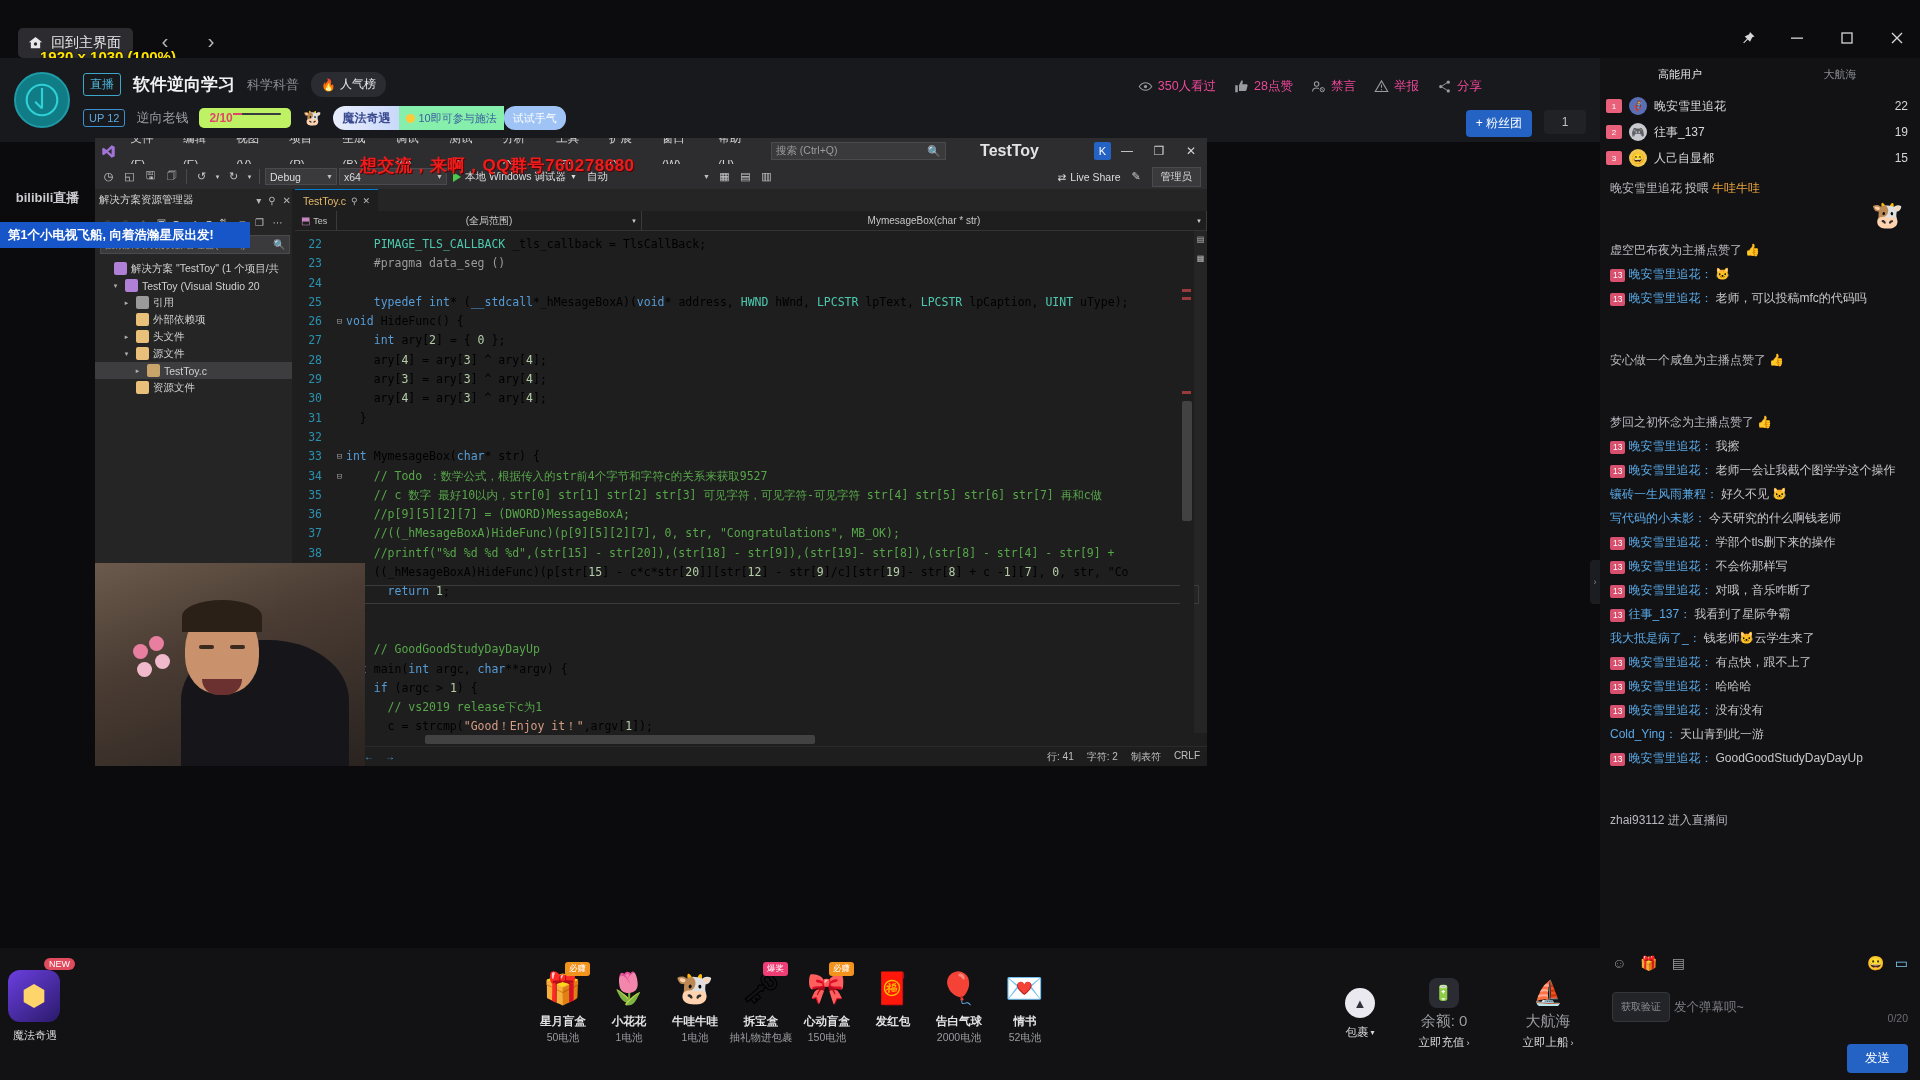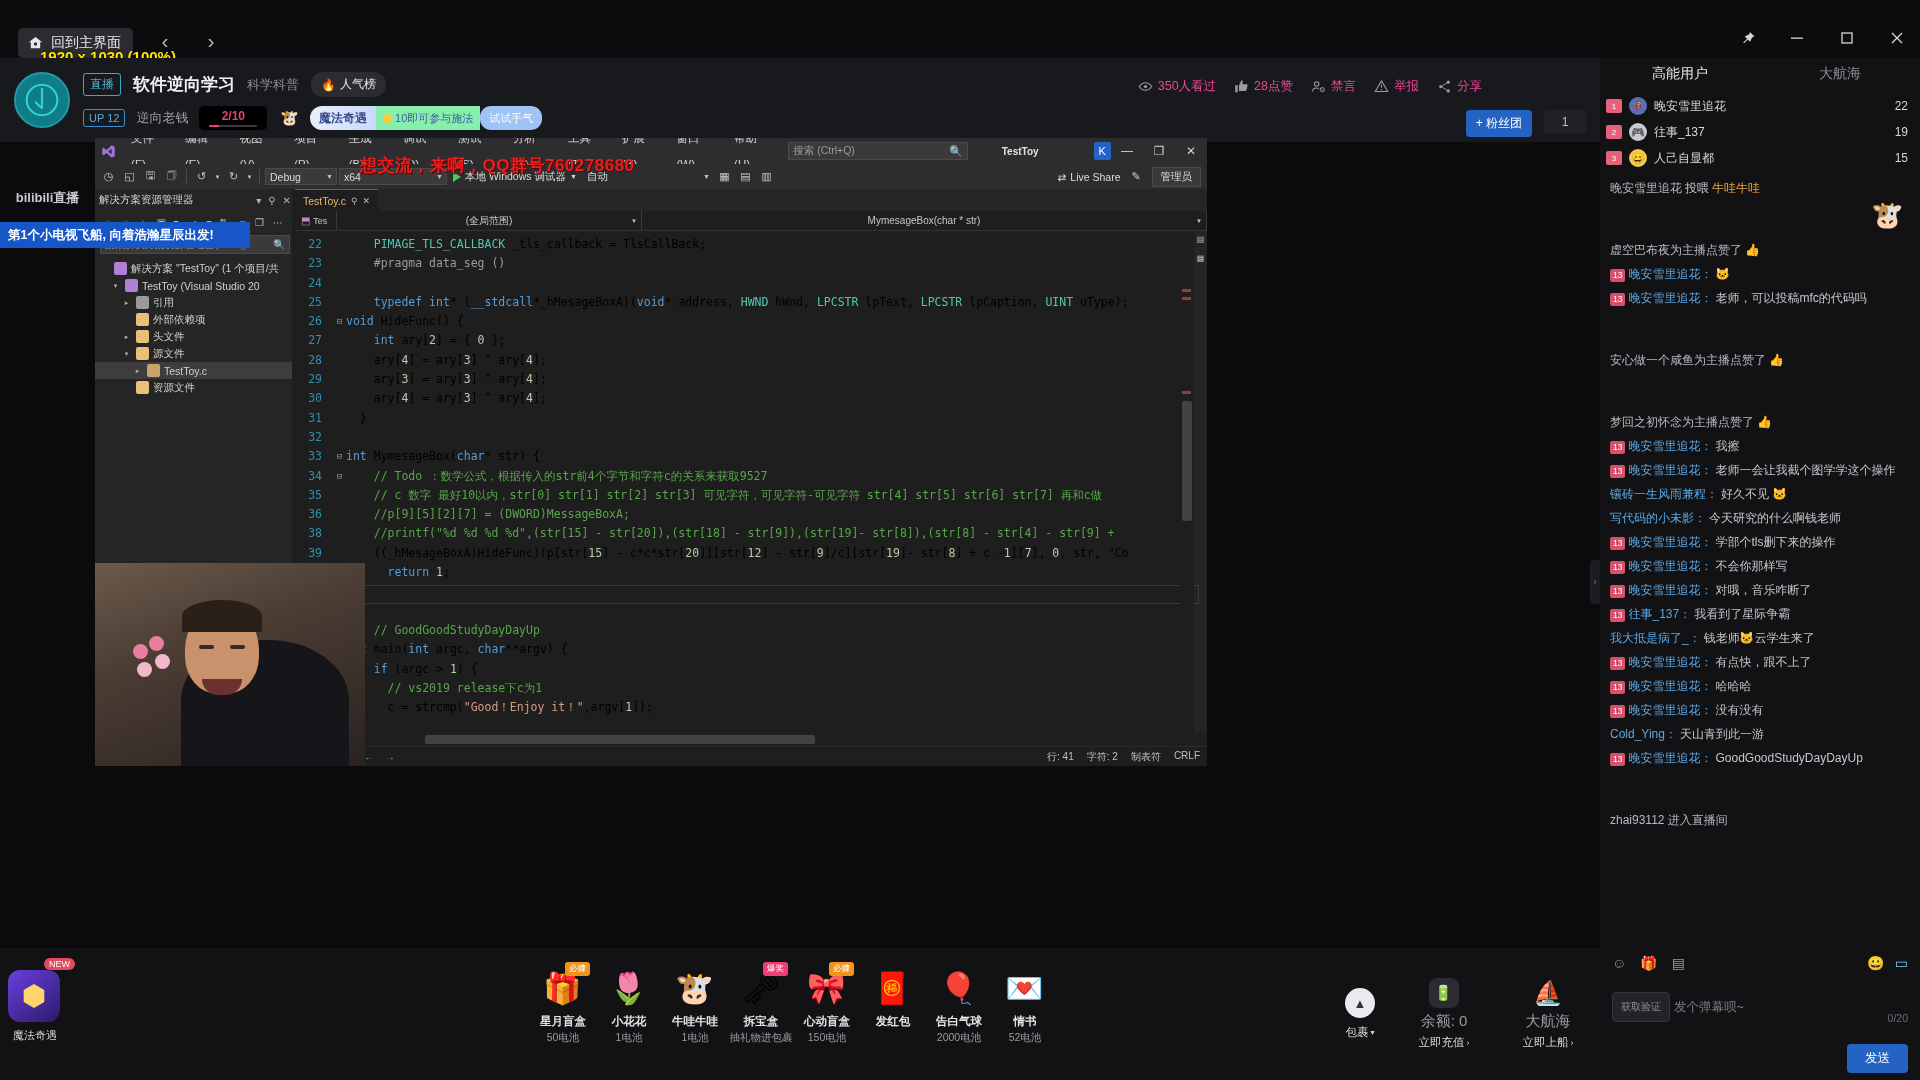--- a/index.html
+++ b/index.html
@@ -34,21 +34,21 @@
   .avatar-ring svg { width:34px; height:34px; }
   .hdr-row1 { position:absolute; left:83px; top:14px; display:flex; align-items:center; gap:12px; }
   .badge-live { border:1px solid #3ea6c8; color:#4db6d8; font-size:12px; border-radius:3px; padding:2px 6px; }
   .hdr-title { color:#f1f1f3; font-size:17px; font-weight:700; }
   .hdr-cat { color:#8d8e95; font-size:13px; cursor:pointer; }
   .hdr-rank { background:#2b2c31; border-radius:12px; color:#e9e9ec; font-size:12px; padding:4px 10px; display:flex; align-items:center; gap:4px; cursor:pointer; }
   .hdr-rank .fire { color:#ff6a8a; font-size:12px; }
   .hdr-row2 { position:absolute; left:83px; top:48px; display:flex; align-items:center; gap:11px; }
   .up-badge { border:1px solid #3b8fd0; color:#5fa8dd; font-size:11px; border-radius:3px; padding:2px 5px; }
   .up-name { color:#9a9ba1; font-size:13px; }
-  .lvl-box { background:#000000; border-radius:5px; padding:3px 10px; display:flex; flex-direction:column; align-items:center; min-width:62px; cursor:pointer; position:relative; }
+  .lvl-box { background:#bef264; border-radius:5px; padding:3px 10px; display:flex; flex-direction:row; min-width:62px; cursor:pointer; position:relative; }
   .lvl-txt { font-size:12px; color:#d8d8dc; }
   .lvl-txt b { color:#e0466a; font-weight:700; }
   .lvl-bar { width:48px; height:2px; background:#3a3b40; margin-top:2px; border-radius:1px; overflow:hidden; }
   .lvl-bar i { display:block; width:20%; height:100%; background:#e0466a; }
   .cow-chip { font-size:15px; margin-left:2px; }
   .magic-pill { display:flex; align-items:center; height:24px; border-radius:12px; overflow:hidden; cursor:pointer; }
   .mp-a { background:linear-gradient(90deg,#e9eefc,#c9d8fb); color:#3a4a8f; font-size:12px; font-weight:700; padding:0 9px; height:100%; display:flex; align-items:center; }
   .mp-b { background:#86efac; color:#3a5fa0; font-size:11px; padding:0 7px; height:100%; display:flex; align-items:center; gap:3px; }
   .mp-c { background:#9fc3f5; color:#fff; font-size:11px; padding:0 9px; height:100%; display:flex; align-items:center; border-radius:11px; margin-right:2px; }
   .coin-dot { width:9px; height:9px; border-radius:50%; background:#ffc93c; display:inline-block; }
@@ -61,21 +61,21 @@
   
   .vs { position:absolute; left:95px; top:138px; width:1112px; height:628px; background:#1e1e1e; overflow:hidden; }
   .vs-menubar { position:absolute; left:0; top:0; width:100%; height:26px; background:#2d2d30; display:flex; align-items:center; }
   .vs-logo { width:28px; height:26px; display:flex; align-items:center; justify-content:center; }
   .vs-logo svg { width:15px; height:15px; }
   .vs-menu { display:flex; align-items:center; }
   .vs-menu span { color:#d4d4d4; font-size:11.5px; padding:0 9px; line-height:26px; cursor:pointer; font-family:"Liberation Sans",sans-serif; }
   .vs-search { margin-left:8px; width:185px; height:18px; background:#3a3a3c; border:1px solid #4a4a4d; display:flex; align-items:center; padding:0 4px; position:relative; cursor:text; }
   .vs-search span { color:#9b9b9b; font-size:10.5px; }
   .vs-search .mag { position:absolute; right:4px; color:#cfcfcf; font-size:11px; }
-  .vs-proj { color:#e3e3e3; font-size:10px; font-weight:700; margin-left:34px; }
+  .vs-proj { color:#e3e3e3; font-size:16px; font-weight:700; margin-left:34px; }
   .vs-k { width:18px; height:18px; background:#2463c4; color:#fff; font-size:11px; border-radius:2px; display:flex; align-items:center; justify-content:center; margin-left:55px; }
   .vs-wbtns { margin-left:auto; display:flex; }
   .vs-wbtns div { width:32px; height:26px; display:flex; align-items:center; justify-content:center; color:#d4d4d4; font-size:12px; cursor:pointer; }
 
   .vs-toolbar { position:absolute; left:0; top:26px; width:100%; height:25px; background:#2d2d30; display:flex; align-items:center; gap:2px; padding-left:4px; }
   .tb-ic { width:19px; height:19px; display:flex; align-items:center; justify-content:center; color:#c8c8c8; font-size:11px; cursor:pointer; }
   .tb-sep { width:1px; height:15px; background:#4a4a4d; margin:0 3px; }
   .tb-combo { height:17px; background:#3a3a3c; border:1px solid #4a4a4d; color:#dcdcdc; font-size:10.5px; display:flex; align-items:center; padding:0 4px; cursor:pointer; position:relative; }
   .tb-combo .cv { position:absolute; right:3px; font-size:7px; color:#c0c0c0; }
   .tb-run { display:flex; align-items:center; gap:4px; color:#dcdcdc; font-size:10.5px; cursor:pointer; padding:0 4px; }
@@ -165,21 +165,21 @@
   .bag-lbl { color:#d6d6da; font-size:11.5px; margin-top:7px; display:flex; align-items:center; gap:2px; }
   .coin-col { width:104px; display:flex; flex-direction:column; align-items:center; gap:4px; cursor:pointer; }
   .coin-ic { width:30px; height:30px; border-radius:8px; background:#2b2c33; display:flex; align-items:center; justify-content:center; font-size:15px; }
   .coin-bal { color:#9a9ba1; font-size:15px; }
   .coin-act { color:#d6d6da; font-size:11.5px; display:flex; align-items:center; gap:2px; }
   .boat-col { width:104px; display:flex; flex-direction:column; align-items:center; gap:4px; cursor:pointer; }
 
   
   .chat { position:absolute; left:1600px; top:58px; width:320px; height:1022px; background:#121214; display:flex; flex-direction:column; }
   .chat-tabs { height:32px; display:flex; align-items:center; }
-  .ctab { flex:1; text-align:center; color:#8b8c93; font-size:14px; cursor:pointer; }
+  .ctab { flex:1; text-align:center; color:#8b8c93; font-size:11px; cursor:pointer; }
   .ctab.on { color:#e6e6ea; }
   .rank-list { padding:3px 0 5px 0; }
   .rk { height:26px; display:flex; align-items:center; padding:0 12px 0 6px; cursor:pointer; }
   .rk-n { width:16px; height:14px; border-radius:2px; background:#e8607a; color:#fff; font-size:8px; display:flex; align-items:center; justify-content:center; flex:0 0 auto; }
   .rk-av { width:18px; height:18px; border-radius:50%; margin-left:7px; display:flex; align-items:center; justify-content:center; font-size:11px; flex:0 0 auto; overflow:hidden; }
   .rk-nm { color:#d7d7db; font-size:12px; margin-left:7px; white-space:nowrap; overflow:hidden; text-overflow:ellipsis; }
   .rk-v { margin-left:auto; color:#d7d7db; font-size:12px; }
   .msgs { flex:1; overflow:hidden; padding:4px 10px 0 10px; position:relative; }
   .dm { font-size:12px; line-height:17px; color:#b9b9c0; margin-bottom:7px; display:flex; flex-wrap:wrap; align-items:flex-start; gap:3px; }
   .dm .lv { background:#d8506e; color:#fff; font-size:8.5px; border-radius:2px; padding:1px 3px; line-height:11px; margin-top:3px; flex:0 0 auto; }
@@ -503,20 +503,21 @@
               <div class="cl"><span class="ln">27</span><span class="gl"></span><span class="tx">&nbsp;&nbsp;&nbsp;&nbsp;<span class="kw">int</span> ary[<span class="num">2</span>] = { <span class="num">0</span> };</span></div>
               <div class="cl"><span class="ln">28</span><span class="gl"></span><span class="tx">&nbsp;&nbsp;&nbsp;&nbsp;ary[<span class="num">4</span>] = ary[<span class="num">3</span>] ^ ary[<span class="num">4</span>];</span></div>
               <div class="cl"><span class="ln">29</span><span class="gl"></span><span class="tx">&nbsp;&nbsp;&nbsp;&nbsp;ary[<span class="num">3</span>] = ary[<span class="num">3</span>] ^ ary[<span class="num">4</span>];</span></div>
               <div class="cl"><span class="ln">30</span><span class="gl"></span><span class="tx">&nbsp;&nbsp;&nbsp;&nbsp;ary[<span class="num">4</span>] = ary[<span class="num">3</span>] ^ ary[<span class="num">4</span>];</span></div>
               <div class="cl"><span class="ln">31</span><span class="gl"></span><span class="tx">&nbsp;&nbsp;}</span></div>
               <div class="cl"><span class="ln">32</span><span class="gl"></span><span class="tx"></span></div>
               <div class="cl"><span class="ln">33</span><span class="gl">⊟</span><span class="tx"><span class="kw">int</span> MymesageBox(<span class="kw">char</span>* str) {</span></div>
               <div class="cl"><span class="ln">34</span><span class="gl">⊟</span><span class="tx">&nbsp;&nbsp;&nbsp;&nbsp;<span class="cm">// Todo ：数学公式，根据传入的str前4个字节和字符c的关系来获取9527</span></span></div>
               <div class="cl"><span class="ln">35</span><span class="gl"></span><span class="tx">&nbsp;&nbsp;&nbsp;&nbsp;<span class="cm">// c 数字 最好10以内，str[0] str[1] str[2] str[3] 可见字符，可见字符-可见字符 str[4] str[5] str[6] str[7] 再和c做</span></span></div>
               <div class="cl"><span class="ln">36</span><span class="gl"></span><span class="tx">&nbsp;&nbsp;&nbsp;&nbsp;<span class="cm">//p[9][5][2][7] = (DWORD)MessageBoxA;</span></span></div>
+              <div class="cl"><span class="ln">37</span><span class="gl"></span><span class="tx">&nbsp;&nbsp;&nbsp;&nbsp;<span class="cm">//((_hMesageBoxA)HideFunc)(p[9][5][2][7], 0, str, "Congratulations", MB_OK);</span></span></div>
               <div class="cl"><span class="ln">38</span><span class="gl"></span><span class="tx">&nbsp;&nbsp;&nbsp;&nbsp;<span class="cm">//printf("%d %d %d %d",(str[15] - str[20]),(str[18] - str[9]),(str[19]- str[8]),(str[8] - str[4] - str[9] +</span></span></div>
               <div class="cl"><span class="ln">39</span><span class="gl"></span><span class="tx">&nbsp;&nbsp;&nbsp;&nbsp;((_hMesageBoxA)HideFunc)(p[str[<span class="num">15</span>] - c*c*str[<span class="num">20</span>]][str[<span class="num">12</span>] - str[<span class="num">9</span>]/c][str[<span class="num">19</span>]- str[<span class="num">8</span>] + c -<span class="num">1</span>][<span class="num">7</span>], <span class="num">0</span>, str, "Co</span></div>
               <div class="cl"><span class="ln">40</span><span class="gl"></span><span class="tx">&nbsp;&nbsp;&nbsp;&nbsp;&nbsp;&nbsp;<span class="kw">return</span> <span class="num">1</span>;</span></div>
               <div class="cl"><span class="ln">41</span><span class="gl"></span><span class="tx">&nbsp;&nbsp;}</span></div>
               <div class="cl"><span class="ln">42</span><span class="gl"></span><span class="tx"></span></div>
               <div class="cl"><span class="ln">43</span><span class="gl"></span><span class="tx">&nbsp;&nbsp;&nbsp;&nbsp;<span class="cm">// GoodGoodStudyDayDayUp</span></span></div>
               <div class="cl"><span class="ln">44</span><span class="gl">⊟</span><span class="tx"><span class="kw">int</span> main(<span class="kw">int</span> argc, <span class="kw">char</span>**argv) {</span></div>
               <div class="cl"><span class="ln">45</span><span class="gl">⊟</span><span class="tx">&nbsp;&nbsp;&nbsp;&nbsp;<span class="kw">if</span> (argc &gt; <span class="num">1</span>) {</span></div>
               <div class="cl"><span class="ln">46</span><span class="gl"></span><span class="tx">&nbsp;&nbsp;&nbsp;&nbsp;&nbsp;&nbsp;<span class="cm">// vs2019 release下c为1</span></span></div>
               <div class="cl"><span class="ln">47</span><span class="gl"></span><span class="tx">&nbsp;&nbsp;&nbsp;&nbsp;&nbsp;&nbsp;c = strcmp(<span class="st">"Good！Enjoy it！"</span>,argv[<span class="num">1</span>]);</span></div>

